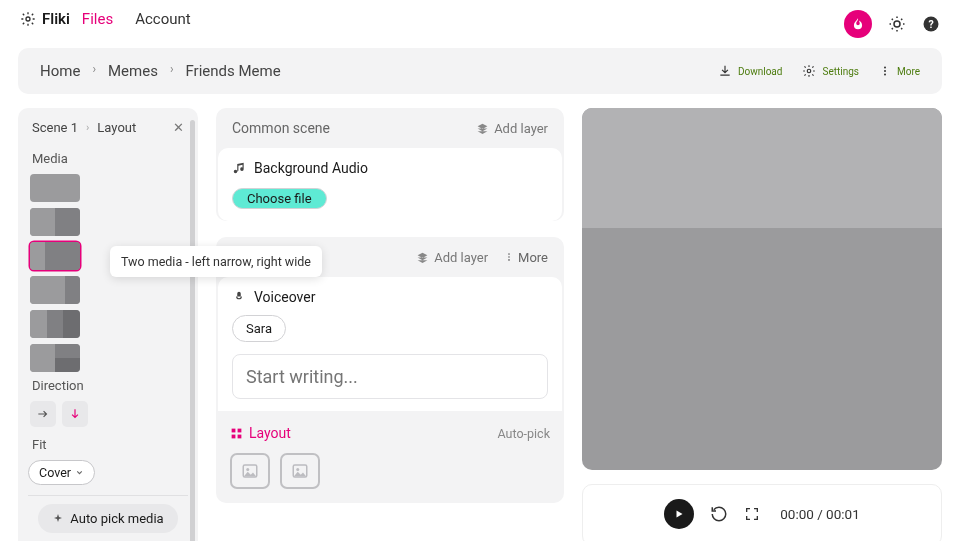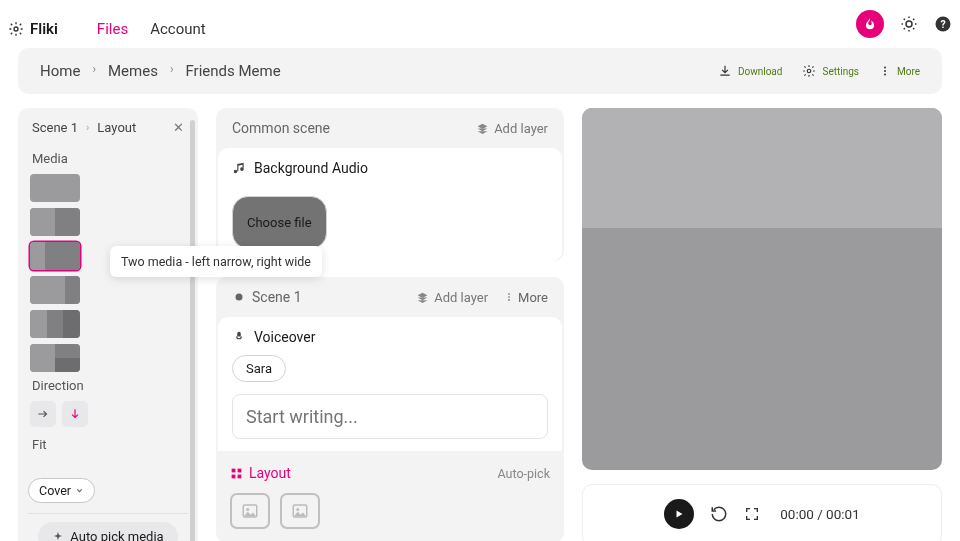--- a/index.html
+++ b/index.html
@@ -1,18 +1,18 @@
 <!DOCTYPE html>
 <html><head>
 <meta charset="utf-8">
 <style>
 * { box-sizing: border-box; margin: 0; padding: 0; }
 body { font-family: -apple-system, BlinkMacSystemFont, "Segoe UI", Roboto, sans-serif; font-size: 14px; background: #fff; color: #1a1a1a; }
 
-.topbar { display: flex; align-items: flex-end; padding: 10px 8px; gap: 39px; }
+.topbar { display: flex; align-items: flex-start; padding: 10px 20px; gap: 12px; }
 .brand { display: flex; align-items: center; gap: 6px; font-weight: 600; font-size: 15px; }
 .brand svg { width: 16px; height: 16px; }
 .topnav { display: flex; gap: 22px; }
 .topnav a { color: #333; text-decoration: none; font-size: 15px; cursor: pointer; }
 .topnav a.active { color: #e6007a; }
 .spacer { flex: 1; }
 .topicons { display: flex; align-items: center; gap: 16px; }
 .fire-btn { width: 28px; height: 28px; border-radius: 50%; background: #e6007a; display: flex; align-items: center; justify-content: center; }
 
 .breadcrumbbar { margin: 0 18px 14px; background: #f3f3f4; border-radius: 10px; padding: 14px 22px; display: flex; align-items: center; }
@@ -46,34 +46,34 @@
 .thumb.rightn > .p1 { width: 70%; } .thumb.rightn > .p2 { width: 30%; }
 .thumb.thirds > div { width: 33.33%; }
 .thumb.l1r2 > .p1 { width: 50%; } .thumb.l1r2 > .col { width: 50%; display: flex; flex-direction: column; }
 .thumb.l1r2 .col > div { height: 50%; }
 
 .tooltip { position: absolute; left: 92px; top: 138px; background: #fff; border-radius: 6px; padding: 8px 11px; font-size: 12.5px; color: #333; box-shadow: 0 2px 10px rgba(0,0,0,0.12); white-space: nowrap; z-index: 5; }
 
 .dir-btns { display: flex; gap: 6px; margin: 6px 2px 10px; }
 .dir-btn { width: 26px; height: 26px; border-radius: 5px; background: #e8e8ea; display: flex; align-items: center; justify-content: center; cursor: pointer; }
 .dir-btn.active svg { stroke: #e6007a; }
-.cover-btn { display: inline-flex; align-items: center; gap: 4px; border: 1px solid #c7c7ca; background: #fff; border-radius: 14px; padding: 4px 10px; font-size: 12.5px; cursor: pointer; margin-top: 18px; }
+.cover-btn { display: inline-flex; align-items: center; gap: 4px; border: 1px solid #c7c7ca; background: #fff; border-radius: 14px; padding: 4px 10px; font-size: 12.5px; cursor: pointer; }
 
 .autopick-wrap { margin-top: 10px; padding: 8px 0; border-top: 1px solid #e0e0e2; display: flex; justify-content: center; }
 .autopick-media { display: inline-flex; align-items: center; gap: 6px; background: #e8e8ea; border-radius: 16px; padding: 7px 14px; font-size: 13px; cursor: pointer; }
 
 .card { background: #f3f3f4; border-radius: 10px; margin-bottom: 16px; }
 .card-head { display: flex; align-items: center; padding: 12px 16px; color: #666; font-size: 14px; }
 .card-head .right { margin-left: auto; display: flex; align-items: center; gap: 16px; }
 .addlayer { display: flex; align-items: center; gap: 5px; font-size: 13px; color: #777; cursor: pointer; }
 .more-sm { display: flex; align-items: center; gap: 4px; font-size: 13px; color: #666; cursor: pointer; }
 .card-body { background: #fff; border-radius: 10px; margin: 0 2px 2px; padding: 12px 14px; }
 .row { display: flex; align-items: center; gap: 8px; }
 .row svg { width: 14px; height: 14px; }
-.choose-file { margin-top: 20px; display: inline-block; border: 1px solid #d2d2d5; background: #737373; border-radius: 16px; padding: 18px 14px; font-size: 13px; cursor: pointer; }
+.choose-file { margin-top: 12px; display: inline-block; border: 1px solid #d2d2d5; background: #5eead4; border-radius: 16px; padding: 2px 14px; font-size: 13px; cursor: pointer; }
 .voice-chip { margin-top: 10px; display: inline-block; border: 1px solid #d2d2d5; background: #fff; border-radius: 14px; padding: 5px 13px; font-size: 13px; cursor: pointer; }
 .script-input { margin-top: 12px; width: 100%; border: 1px solid #e4e4e7; border-radius: 8px; padding: 11px 13px; font-size: 18px; color: #999; font-family: inherit; }
 .layout-row { display: flex; align-items: center; padding: 12px 14px 4px; }
 .layout-label { display: flex; align-items: center; gap: 6px; color: #e6007a; font-size: 14px; }
 .layout-label svg { fill: #e6007a; }
 .autopick-sm { margin-left: auto; font-size: 12.5px; color: #888; cursor: pointer; }
 .layout-slots { display: flex; gap: 10px; padding: 8px 14px 14px; }
 .slot { width: 40px; height: 36px; border: 2px solid #c0c0c3; border-radius: 7px; display: flex; align-items: center; justify-content: center; cursor: pointer; }
 .slot svg { fill: #bcbcc0; }
 

